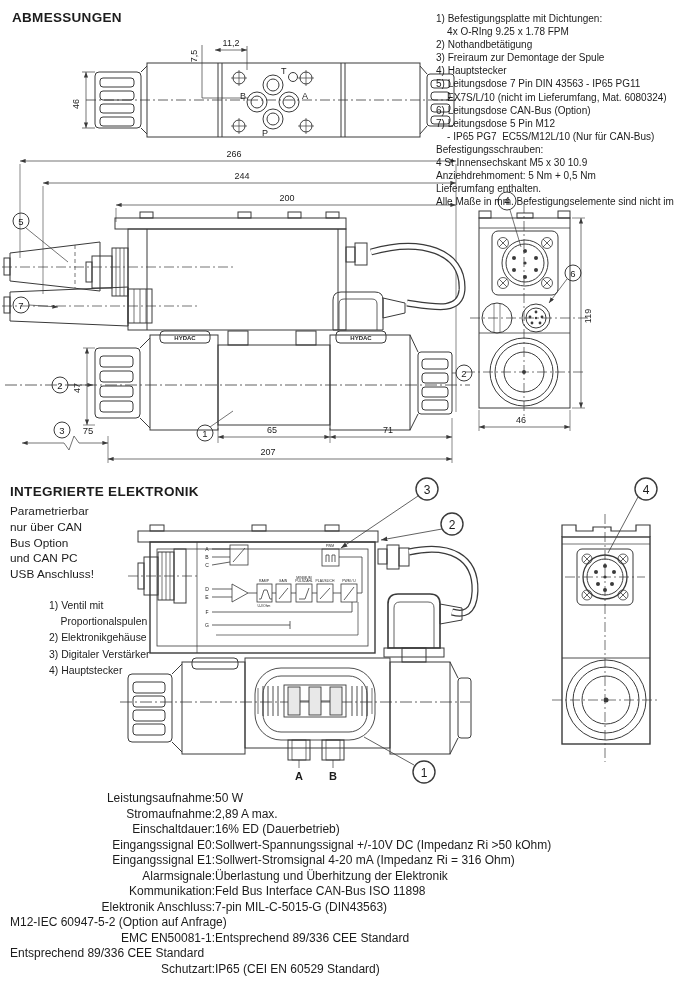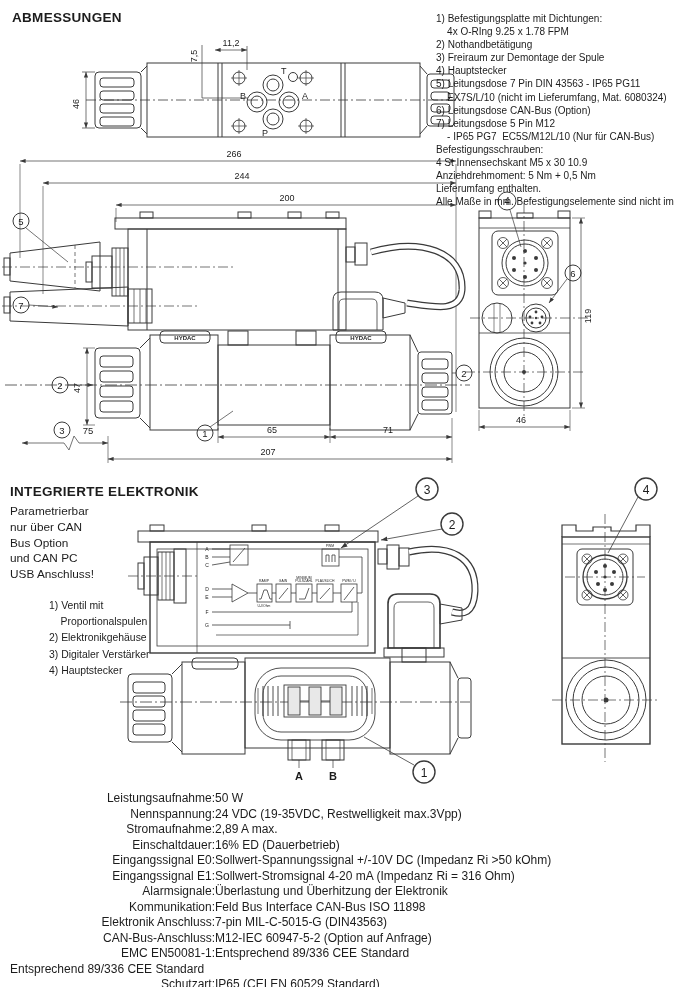--- a/index.html
+++ b/index.html
@@ -540,24 +540,20 @@
     <div>3) Digitaler Verstärker</div>
     <div>4) Hauptstecker</div>
   </div>
 
   <div class="abs specs">
     <div class="spec-row">
         <div class="spec-label">Leistungsaufnahme:</div>
         <div>50 W</div>
       </div>
     <div class="spec-row">
-        <div class="spec-label">Nennspannung:</div>
-        <div>24 VDC (19-35VDC, Restwelligkeit max.3Vpp)</div>
-      </div>
-    <div class="spec-row">
         <div class="spec-label">Stromaufnahme:</div>
         <div>2,89 A max.</div>
       </div>
     <div class="spec-row">
         <div class="spec-label">Einschaltdauer:</div>
         <div>16% ED (Dauerbetrieb)</div>
       </div>
     <div class="spec-row">
         <div class="spec-label">Eingangssignal E0:</div>
         <div>Sollwert-Spannungssignal +/-10V DC (Impedanz Ri &gt;50 kOhm)</div>
@@ -572,21 +568,20 @@
       </div>
     <div class="spec-row">
         <div class="spec-label">Kommunikation:</div>
         <div>Feld Bus Interface CAN-Bus ISO 11898</div>
       </div>
     <div class="spec-row">
         <div class="spec-label">Elektronik Anschluss:</div>
         <div>7-pin MIL-C-5015-G (DIN43563)</div>
       </div>
     <div class="spec-row">
-        <div class="spec-label">CAN-Bus-Anschluss:</div>
         <div>M12-IEC 60947-5-2 (Option auf Anfrage)</div>
       </div>
     <div class="spec-row">
         <div class="spec-label">EMC EN50081-1:</div>
         <div>Entsprechend 89/336 CEE Standard</div>
       </div>
     <div class="spec-row">
         <div>Entsprechend 89/336 CEE Standard</div>
       </div>
     <div class="spec-row">

